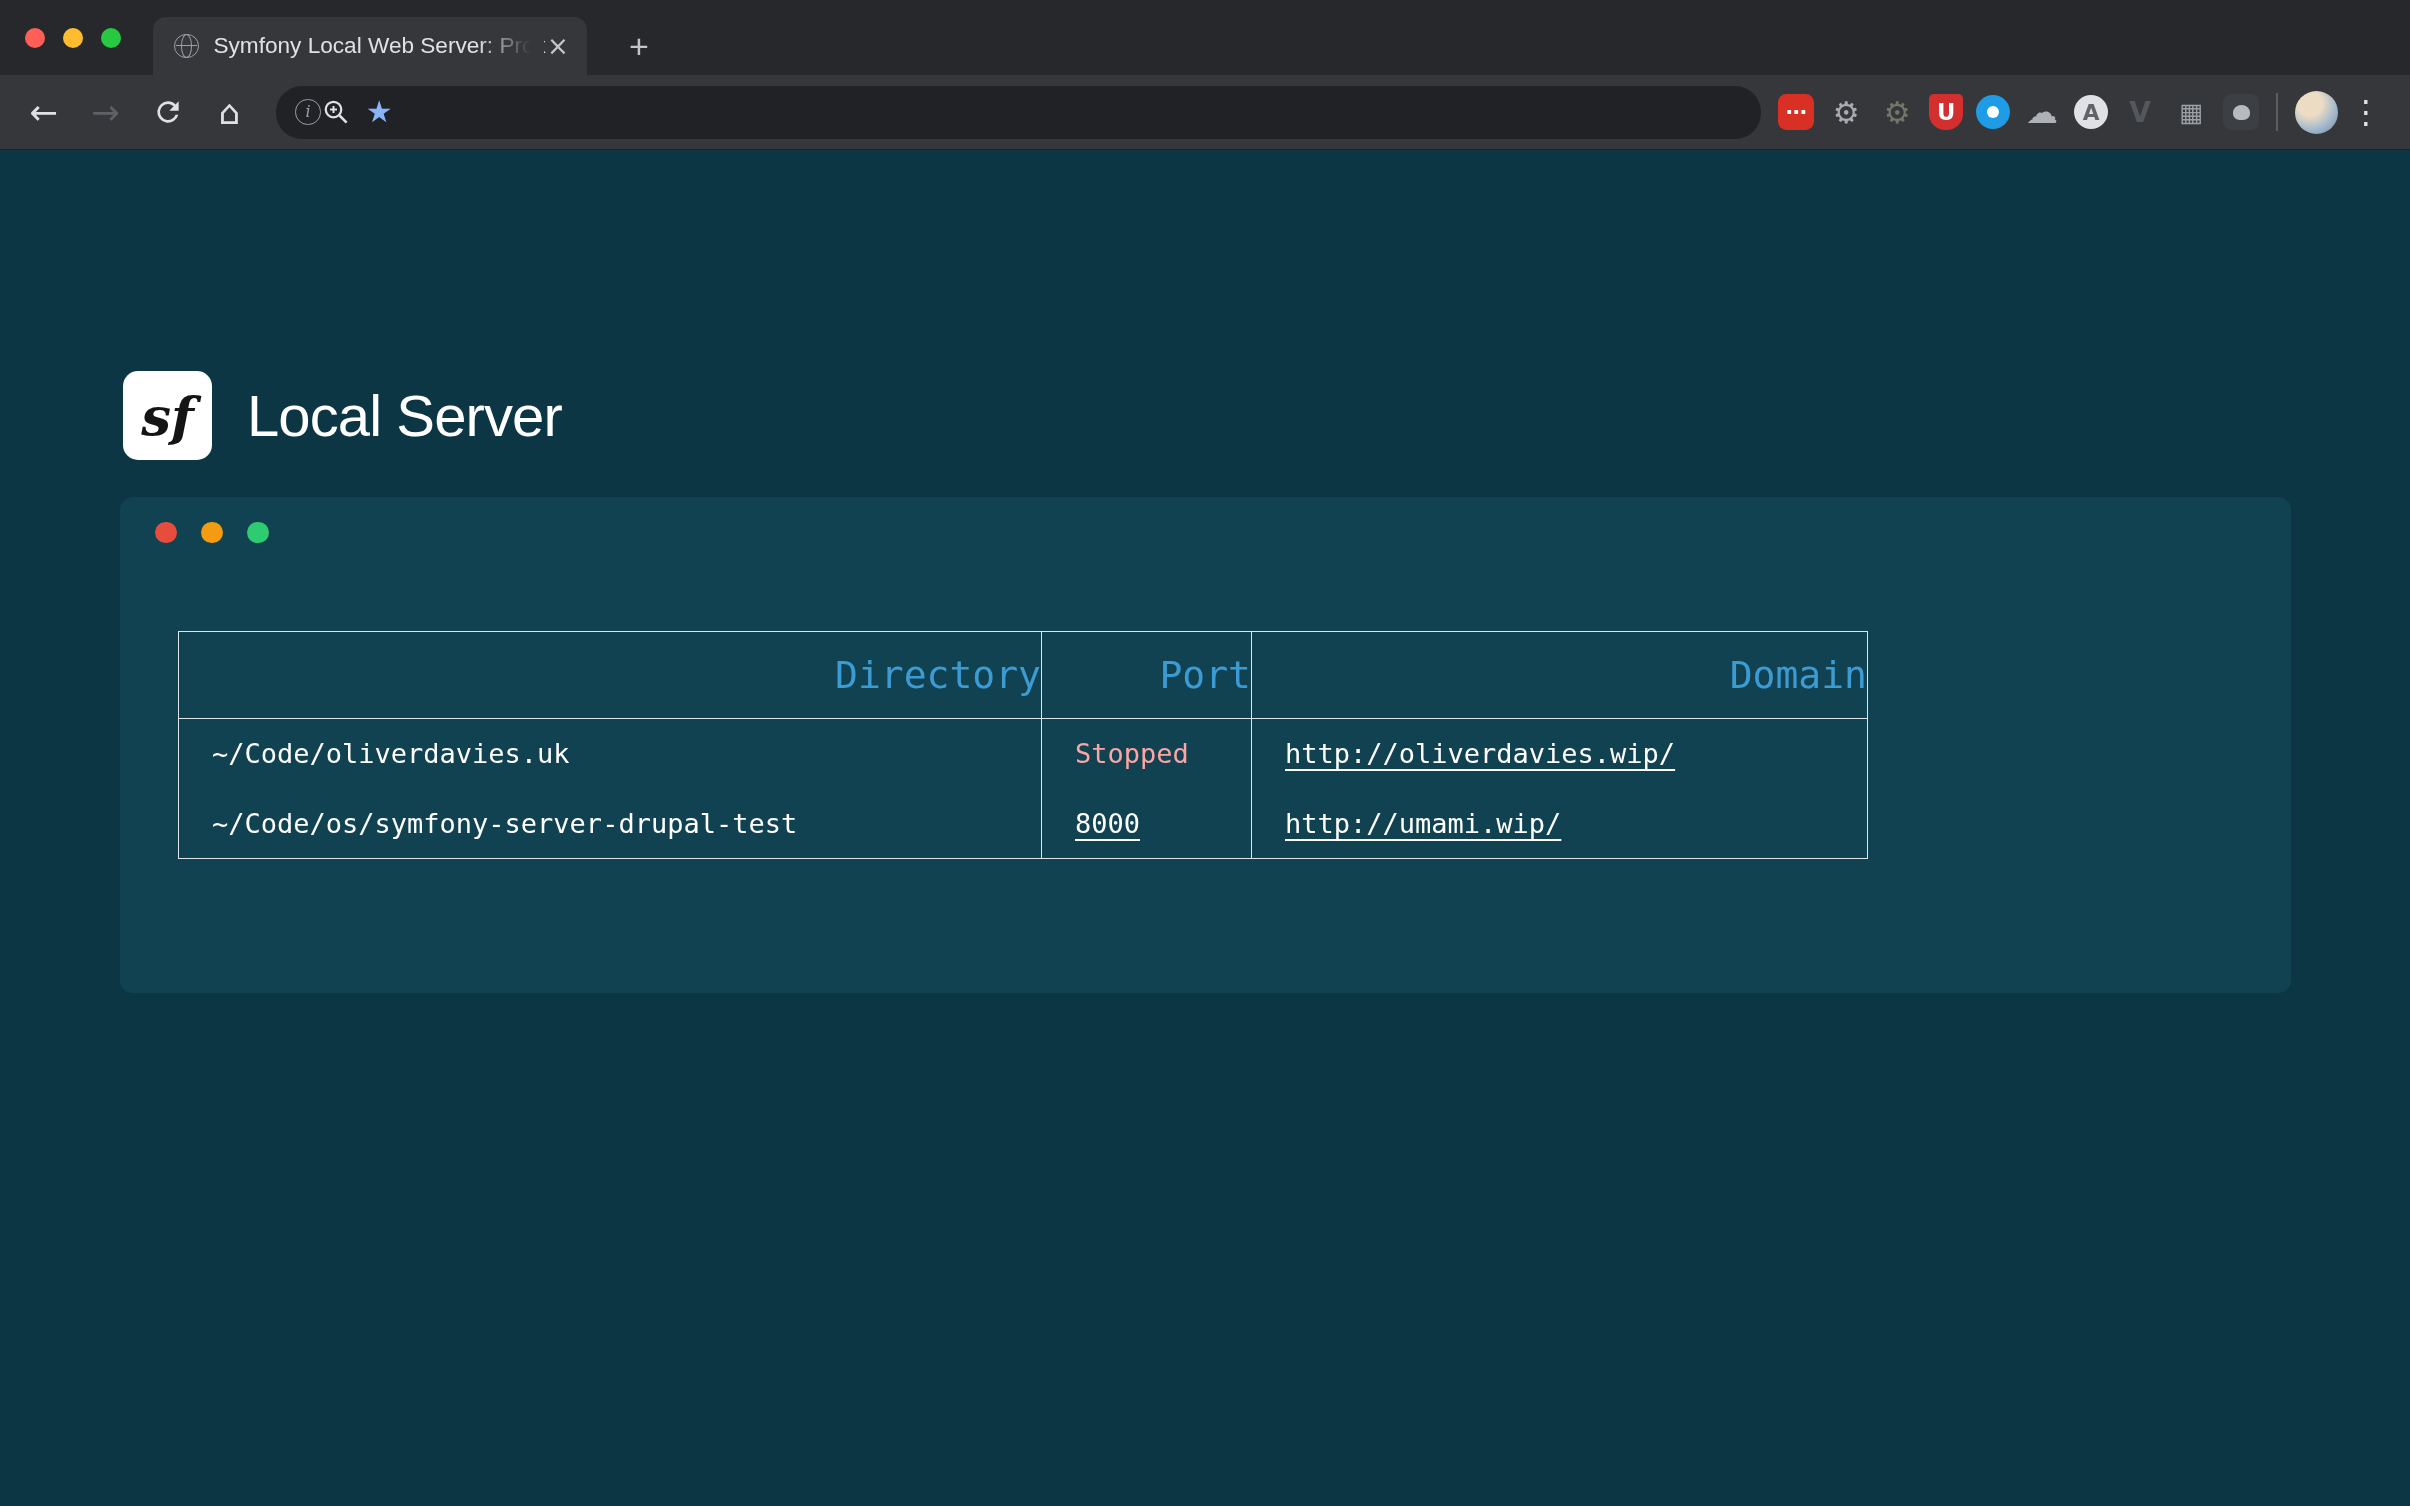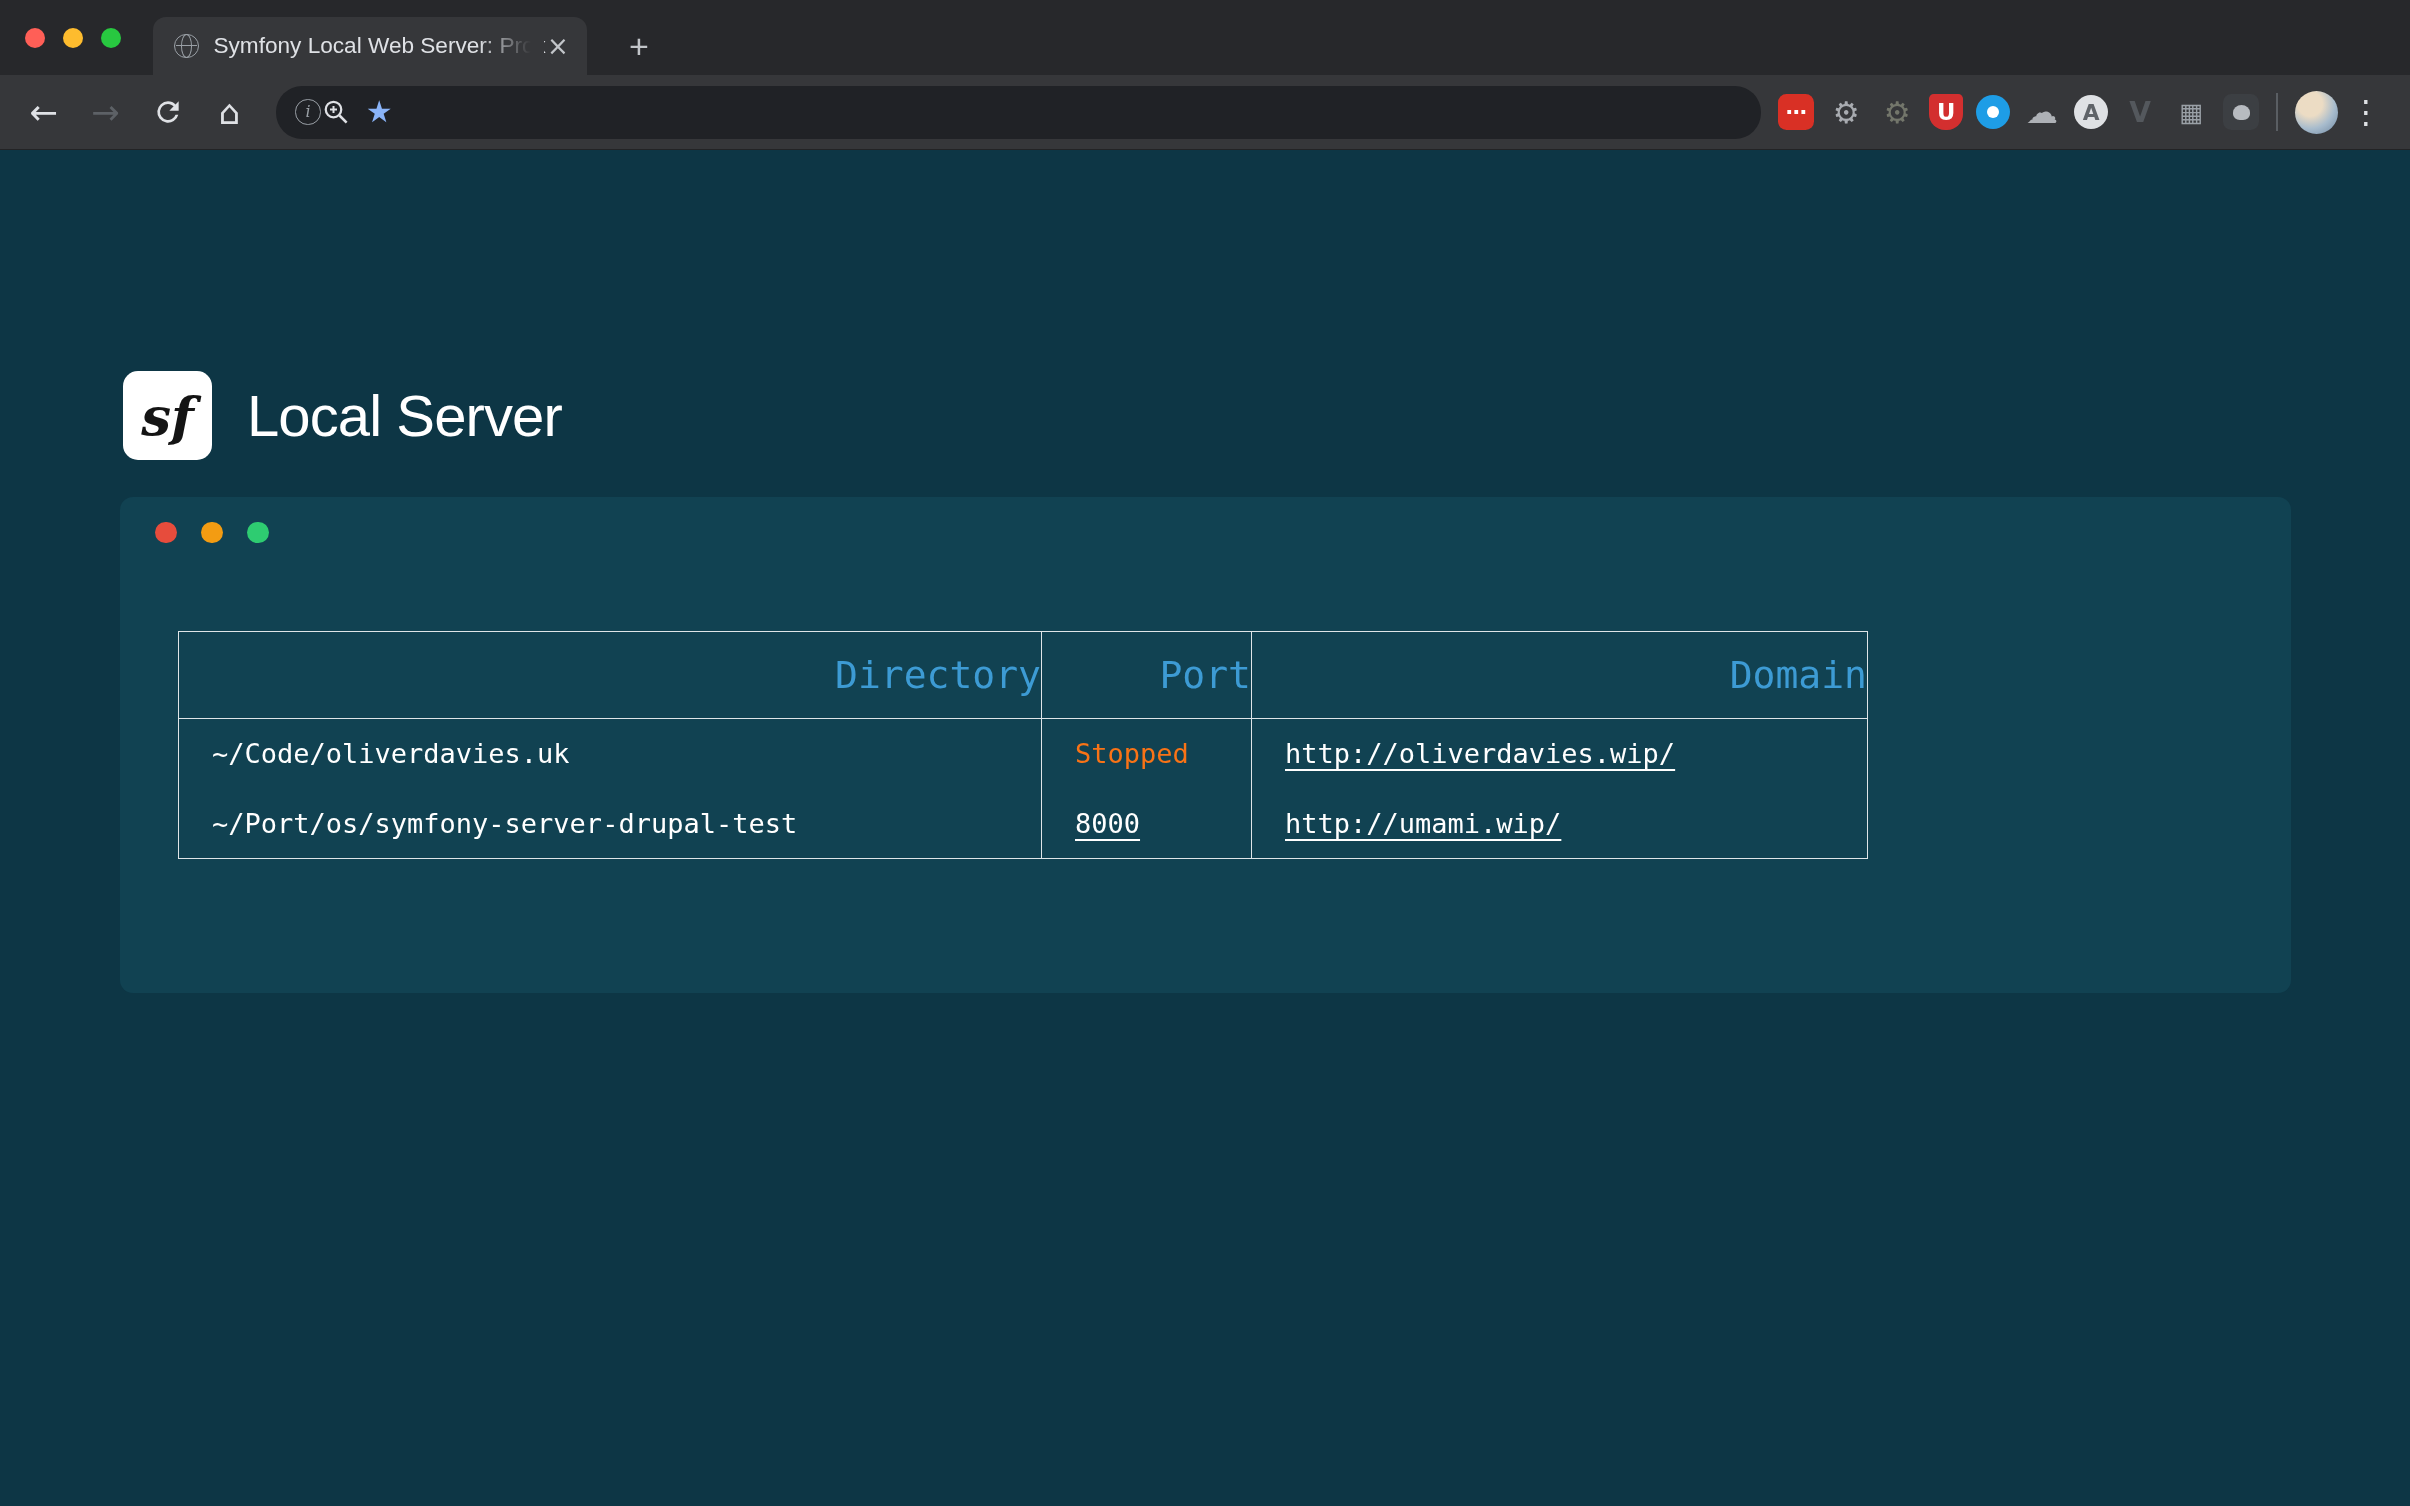--- a/index.html
+++ b/index.html
@@ -77,21 +77,21 @@
 
   table.servers { position:absolute; left:58px; top:134px; border-collapse:collapse; table-layout:fixed;
                   font-family:"DejaVu Sans Mono", monospace; border:1.9px solid #dfe5e8; }
   .col-dir { width:863px; }
   .col-port { width:210px; }
   .col-domain { width:616px; }
   table.servers th { height:87px; font-size:38px; font-weight:normal; color:#3d9bd4; text-align:right;
                      border:1.9px solid #dfe5e8; }
   table.servers td { height:70px; font-size:27px; color:#ffffff; vertical-align:middle; padding-left:33px;
                      border-left:1.9px solid #dfe5e8; border-right:1.9px solid #dfe5e8; }
-  .stopped { color:#f97316; }
+  .stopped { color:#fca5a5; }
   a.link { color:#ffffff; text-decoration:underline; text-underline-offset:5.6px; }
 </style>
 </head>
 <body>
 
 <div>
   <div class="tabstrip">
     <div class="traffic">
       <span class="tl red"></span>
       <span class="tl yellow"></span>
@@ -181,21 +181,21 @@
           <th>Domain</th>
         </tr>
       </thead>
       <tbody>
         <tr>
           <td>~/Code/oliverdavies.uk</td>
           <td><span class="stopped">Stopped</span></td>
           <td><a class="link" href="#">http://oliverdavies.wip/</a></td>
         </tr>
         <tr>
-          <td>~/Port/os/symfony-server-drupal-test</td>
+          <td>~/Code/os/symfony-server-drupal-test</td>
           <td><a class="link" href="#">8000</a></td>
           <td><a class="link" href="#">http://umami.wip/</a></td>
         </tr>
       </tbody>
     </table>
   </div>
 </div>
 
 
 </body></html>

